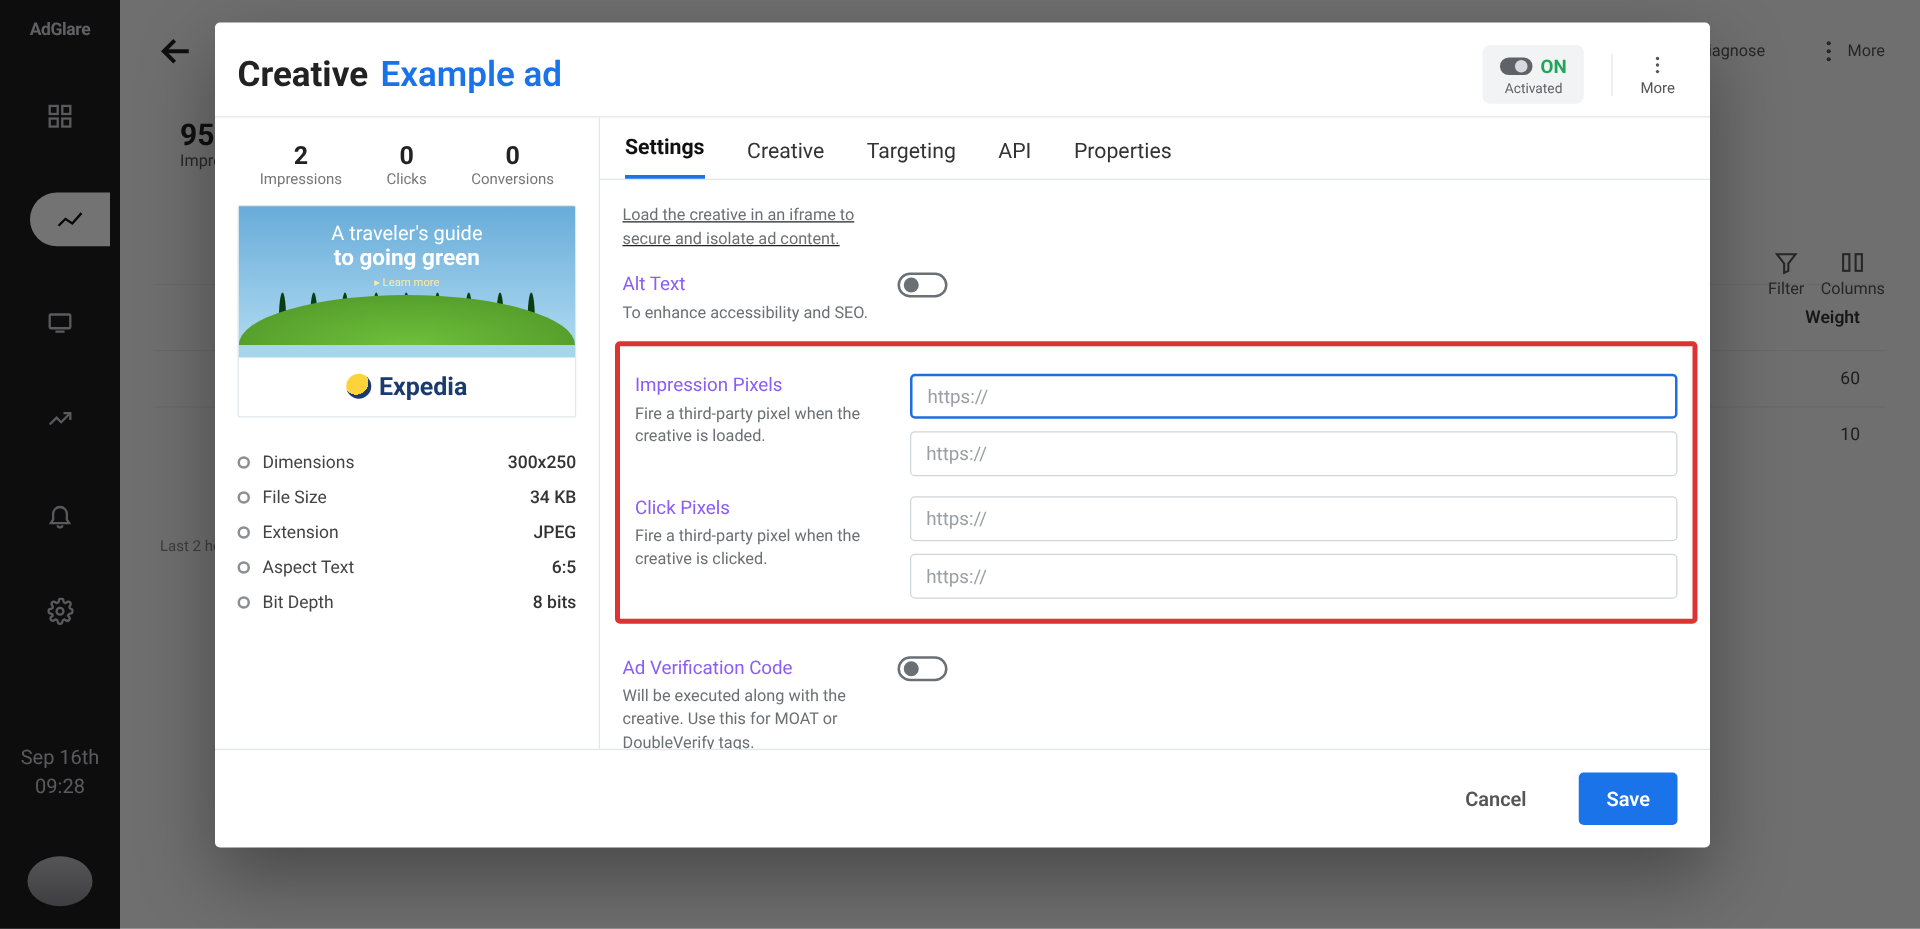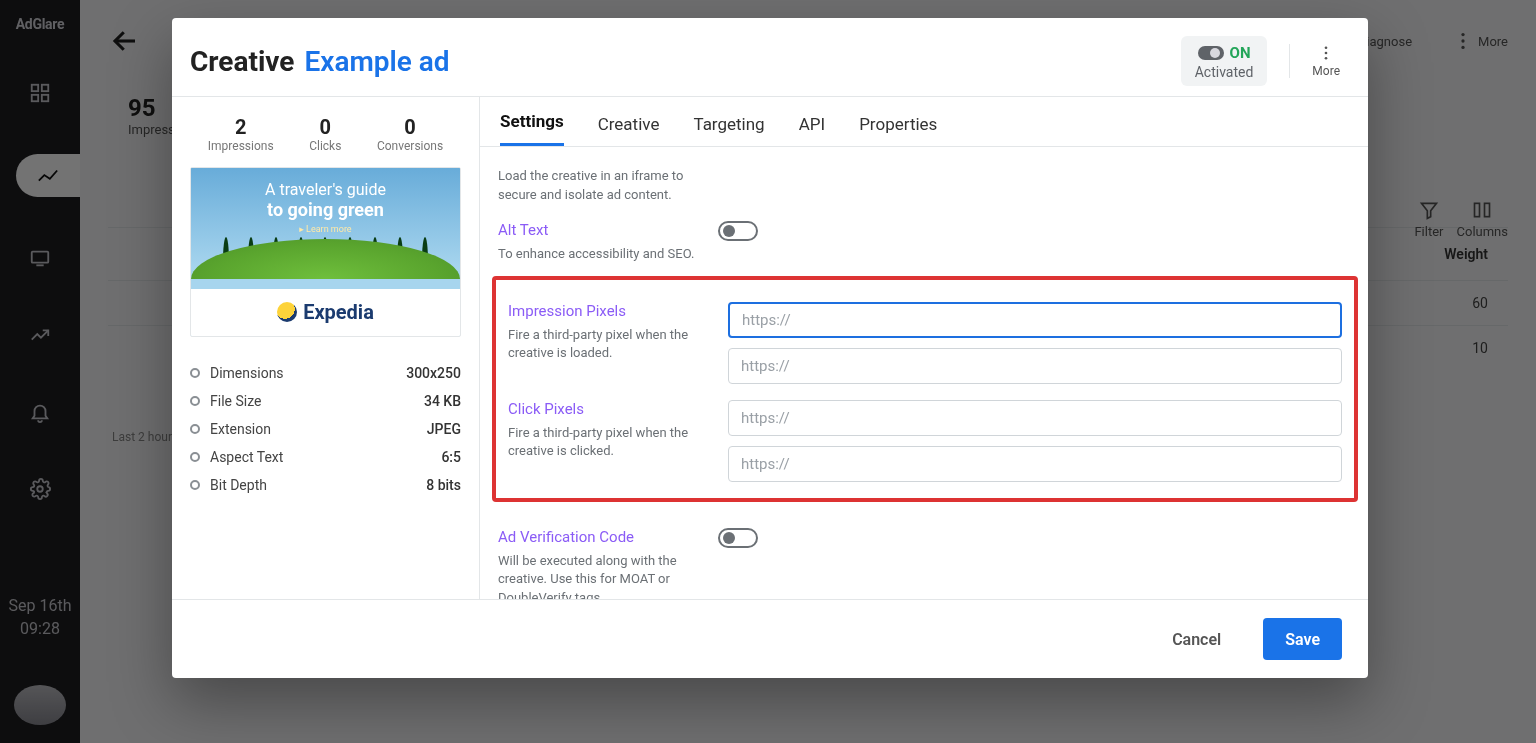--- a/index.html
+++ b/index.html
@@ -12,21 +12,21 @@
     --border:#e3e6e8;
     --green:#23a559;
     --bgdim: rgba(0,0,0,.55);
     --sidebar:#1d1d20;
   }
   *{box-sizing:border-box;font-family:Roboto,Arial,Helvetica,sans-serif;}
   html,body{margin:0;height:100%;background:#fff;color:var(--text);}
   body{overflow:hidden;}
   
   .bgpage{position:absolute;inset:0;display:flex;background:#f7f7f8;}
-  .leftbar{width:80px;background:var(--sidebar);color:#c8c8ce;display:flex;flex-direction:column;align-items:center;padding-top:16px;gap:45px;}
+  .leftbar{width:96px;background:var(--sidebar);color:#c8c8ce;display:flex;flex-direction:column;align-items:center;padding-top:16px;gap:45px;}
   .leftbar .brand{font-weight:700;font-size:14px;letter-spacing:-.3px;color:#d6d6dc;}
   .leftbar .navicon{width:42px;height:42px;display:flex;align-items:center;justify-content:center;border-radius:10px;}
   .leftbar .navicon.active{background:#fff;color:#111;border-top-right-radius:0;border-bottom-right-radius:0;width:64px;margin-left:16px;border-radius:22px 0 0 22px;height:56px;}
   .leftbar svg{width:22px;height:22px;}
   .leftbar .spacer{flex:1;}
   .leftbar .dt{font-size:16px;color:#c8c8ce;text-align:center;line-height:1.4;}
   .leftbar .avatar{width:52px;height:52px;border-radius:50%;background:linear-gradient(#bdbdc2,#8a8a92);margin-bottom:18px;}
   .bgmain{flex:1;padding:24px 28px;color:#666;}
   .bgtop{display:flex;align-items:center;gap:18px;margin-bottom:36px;}
   .bgtop .back{width:34px;height:34px;display:flex;align-items:center;justify-content:center;color:#222;}
@@ -50,21 +50,21 @@
   
   .dialog{position:absolute;left:172px;top:18px;width:1196px;height:660px;background:#fff;border-radius:4px;box-shadow:0 24px 60px rgba(0,0,0,.35);display:flex;flex-direction:column;overflow:hidden;}
   .dlg-head{display:flex;align-items:center;justify-content:space-between;padding:18px 28px 10px 18px;}
   .dlg-title{font-size:28px;font-weight:700;display:flex;gap:10px;align-items:baseline;}
   .dlg-title .name{color:var(--blue);font-weight:600;}
   .dlg-head-actions{display:flex;align-items:center;gap:22px;}
   .pill{display:flex;flex-direction:column;align-items:center;background:var(--light);padding:8px 14px 6px;border-radius:6px;}
   .pill .row{display:flex;align-items:center;gap:6px;font-weight:700;color:var(--green);font-size:15px;}
   .pill .row .sw{width:26px;height:14px;border-radius:7px;background:#5f6368;position:relative;}
   .pill .row .sw::after{content:"";position:absolute;left:12px;top:2px;width:10px;height:10px;background:#d8d8de;border-radius:50%;}
-  .pill .sub{font-size:14px;color:#5f6368;margin-top:2px;}
+  .pill .sub{font-size:11px;color:#5f6368;margin-top:2px;}
   .headsep{width:1px;height:34px;background:var(--border);}
   .more{display:flex;flex-direction:column;align-items:center;gap:2px;color:#555;font-size:12px;}
   .more svg{width:18px;height:18px;}
 
   .dlg-body{display:flex;flex:1;min-height:0;border-top:1px solid var(--border);}
   
   .leftpanel{width:308px;border-right:1px solid var(--border);padding:18px 18px 0;display:flex;flex-direction:column;}
   .ministats{display:flex;justify-content:space-around;text-align:center;margin-bottom:14px;}
   .ministats .s .n{font-size:20px;font-weight:700;}
   .ministats .s .l{font-size:12px;color:#777;}
@@ -339,21 +339,21 @@
         <div class="tab active">Settings</div>
         <div class="tab">Creative</div>
         <div class="tab">Targeting</div>
         <div class="tab">API</div>
         <div class="tab">Properties</div>
       </div>
 
       <div class="settings-scroll">
 
         <div class="fgroup section-top" style="padding-top:4px;">
-          <div class="flabel" style="width:auto;">
+          <div class="flabel" style="width:auto;text-decoration:underline;">
             <div class="d">Load the creative in an iframe to secure and isolate ad content.</div>
           </div>
         </div>
 
         <div class="fgroup">
           <div class="flabel">
             <div class="t">Alt Text</div>
             <div class="d">To enhance accessibility and SEO.</div>
           </div>
           <div class="finputs">

